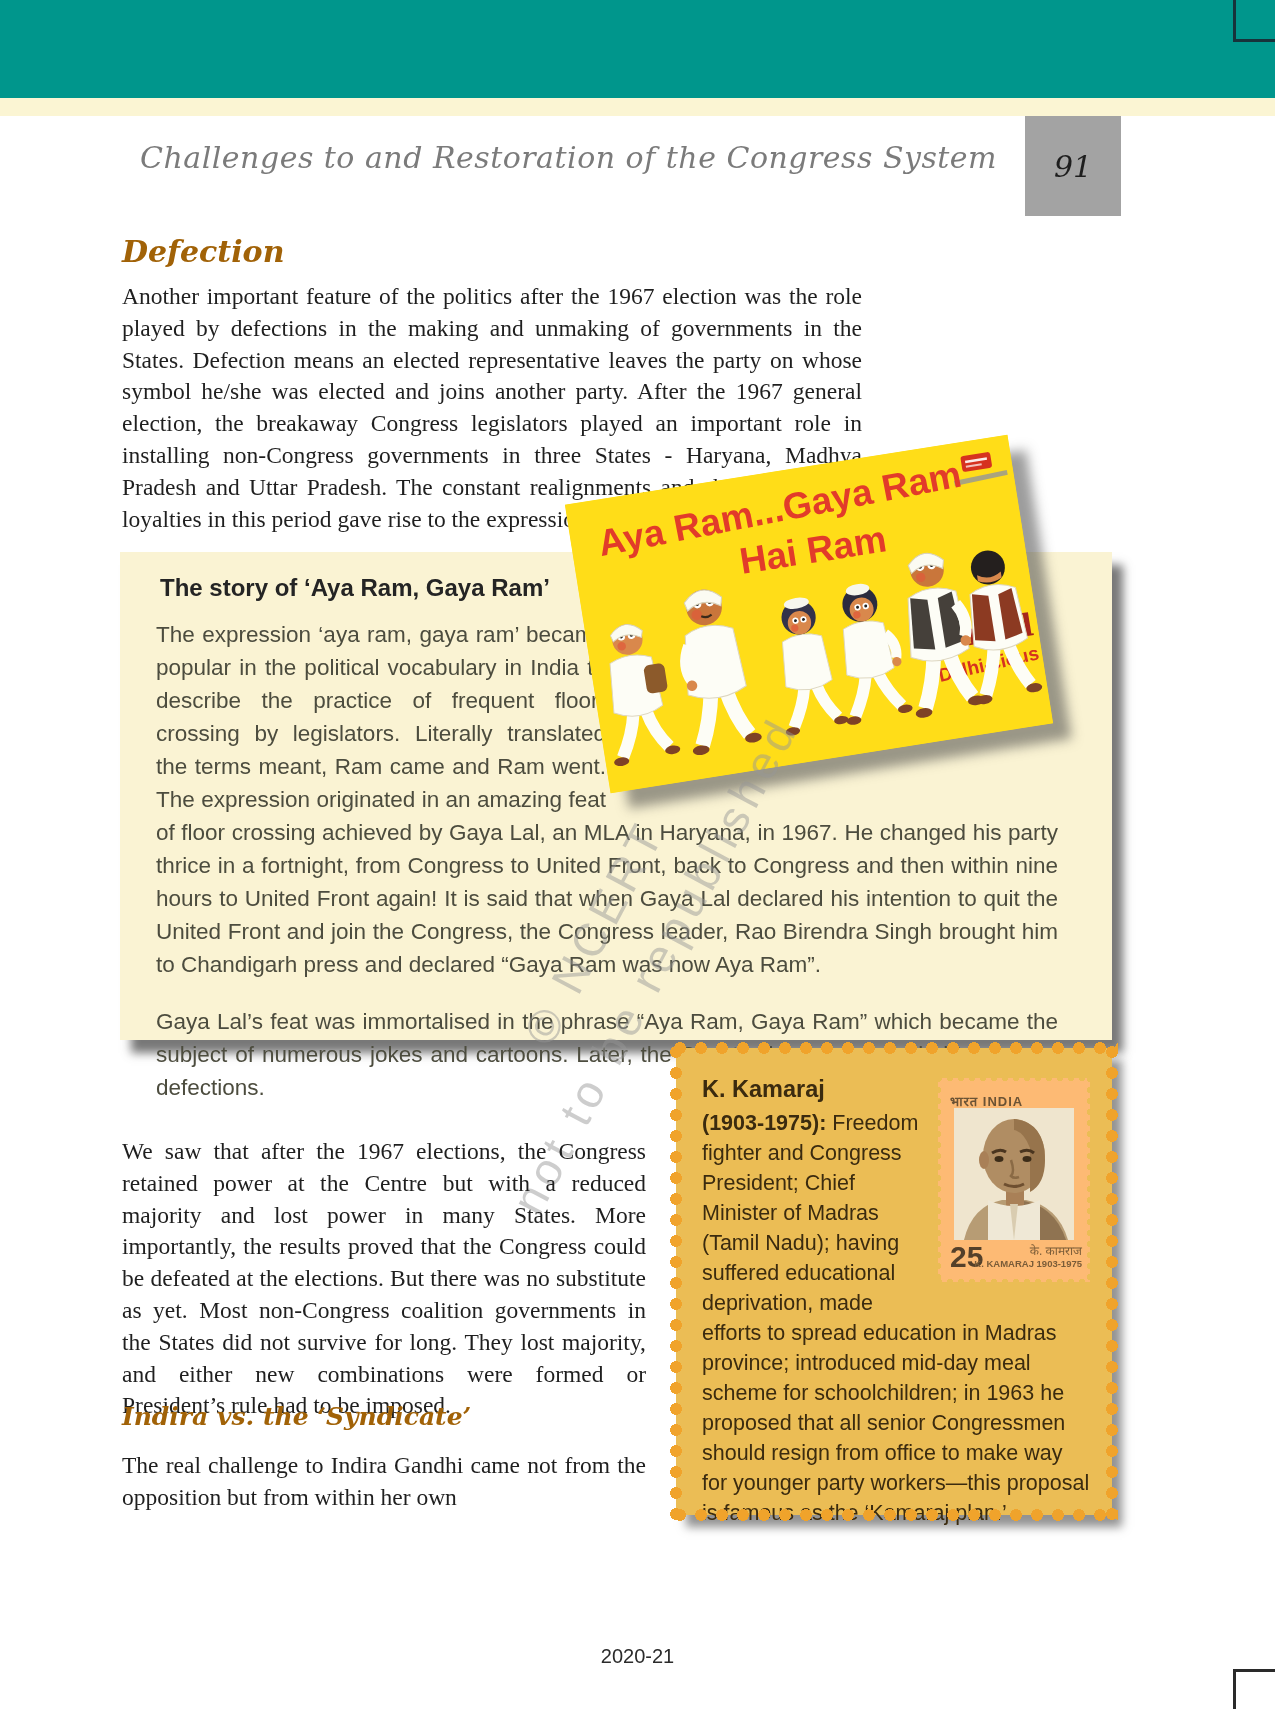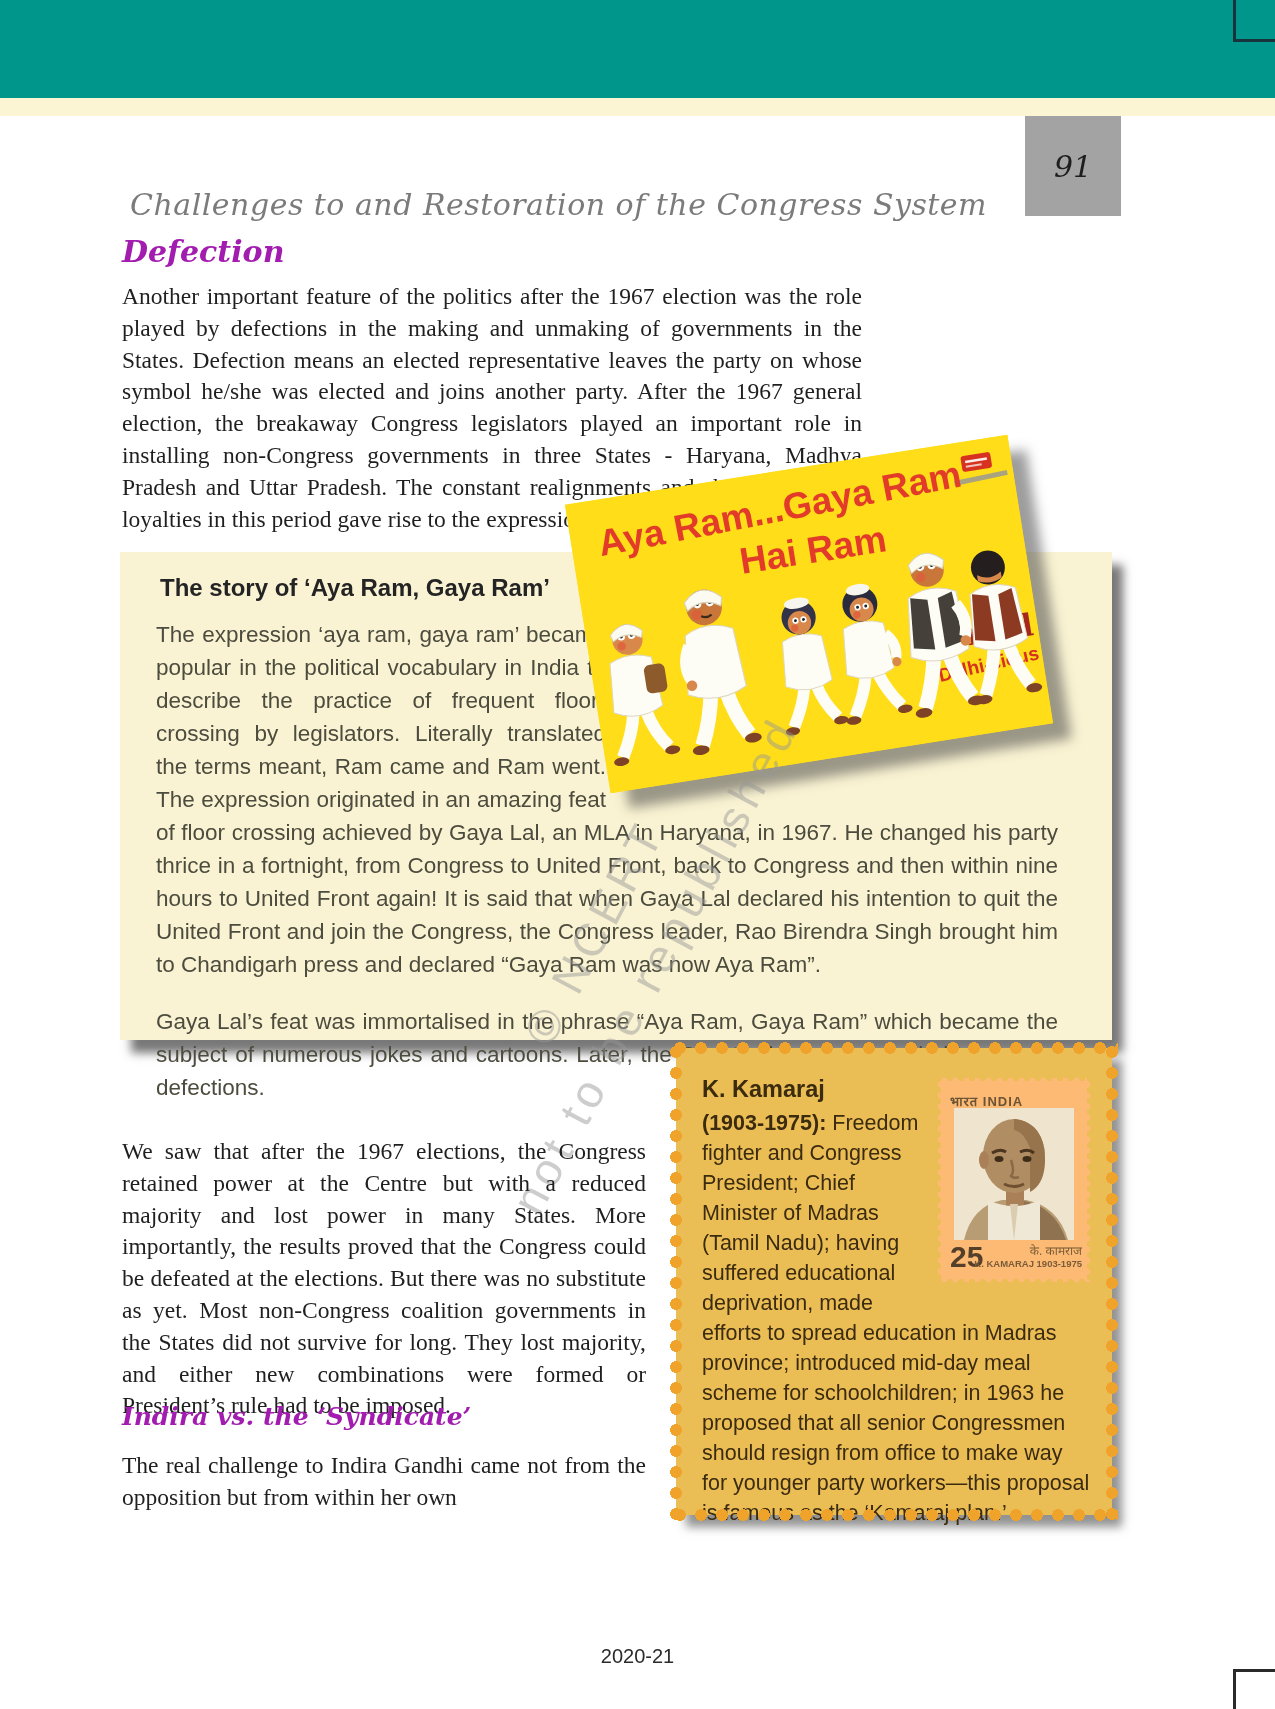--- a/index.html
+++ b/index.html
@@ -6,24 +6,24 @@
   .page{position:relative;width:1275px;height:1709px;background:#ffffff;overflow:hidden;
         font-family:"Liberation Serif", serif;}
   
   .teal-bar{position:absolute;left:0;top:0;width:100%;height:98px;background:#00968C;}
   .cream-strip{position:absolute;left:0;top:98px;width:100%;height:18px;background:#FBF5D3;}
   .corner-top{position:absolute;top:-4px;right:-4px;width:40px;height:40px;background:#00968C;border:3px solid #17333B;}
   .corner-bottom{position:absolute;bottom:-4px;right:-4px;width:40px;height:38px;background:#ffffff;border:3px solid #2a2a2a;}
   .pagenum-box{position:absolute;left:1025px;top:116px;width:96px;height:100px;background:#a3a3a3;
         display:flex;align-items:center;justify-content:center;font-family:"DejaVu Serif",serif;
         font-style:italic;font-size:30px;color:#1e1e1e;}
-  .header-title{position:absolute;left:130px;top:140px;font-family:"DejaVu Serif",serif;font-style:italic;
-        font-size:30px;color:#7b7b7b;letter-spacing:.5px;margin-top:47px;}
-  
-  .h-serif{position:absolute;font-family:"DejaVu Serif",serif;font-weight:bold;font-style:italic;color:#a21caf;}
+  .header-title{position:absolute;left:140px;top:140px;font-family:"DejaVu Serif",serif;font-style:italic;
+        font-size:30px;color:#7b7b7b;letter-spacing:.5px;}
+  
+  .h-serif{position:absolute;font-family:"DejaVu Serif",serif;font-weight:bold;font-style:italic;color:#a16207;}
   .h-defection{left:122px;top:234px;font-size:30px;}
   .h-indira{left:122px;top:1402px;font-size:25px;}
   .h-split{position:absolute;left:122px;top:1058px;font-family:"DejaVu Serif",serif;font-style:italic;
         font-size:46px;color:#089A8C;letter-spacing:1px;}
   .body-serif{position:absolute;font-size:23.5px;line-height:31.8px;text-align:justify;color:#1f1f1f;}
   .para-defection{left:122px;top:281px;width:740px;}
   .para-split{left:122px;top:1136px;width:524px;}
   .para-indira{left:122px;top:1450px;width:524px;}
   
   .story-box{position:absolute;left:120px;top:552px;width:992px;height:488px;background:#FAF3D3;

